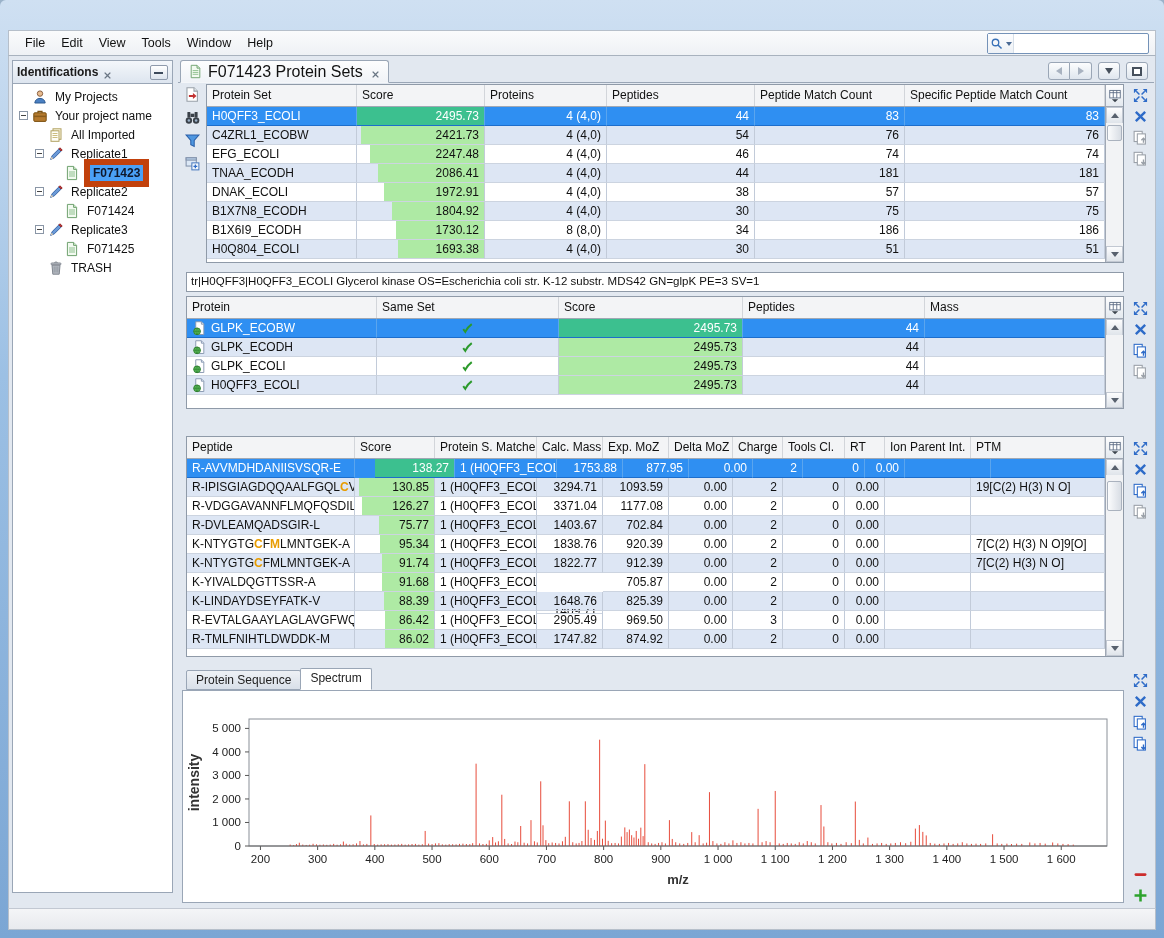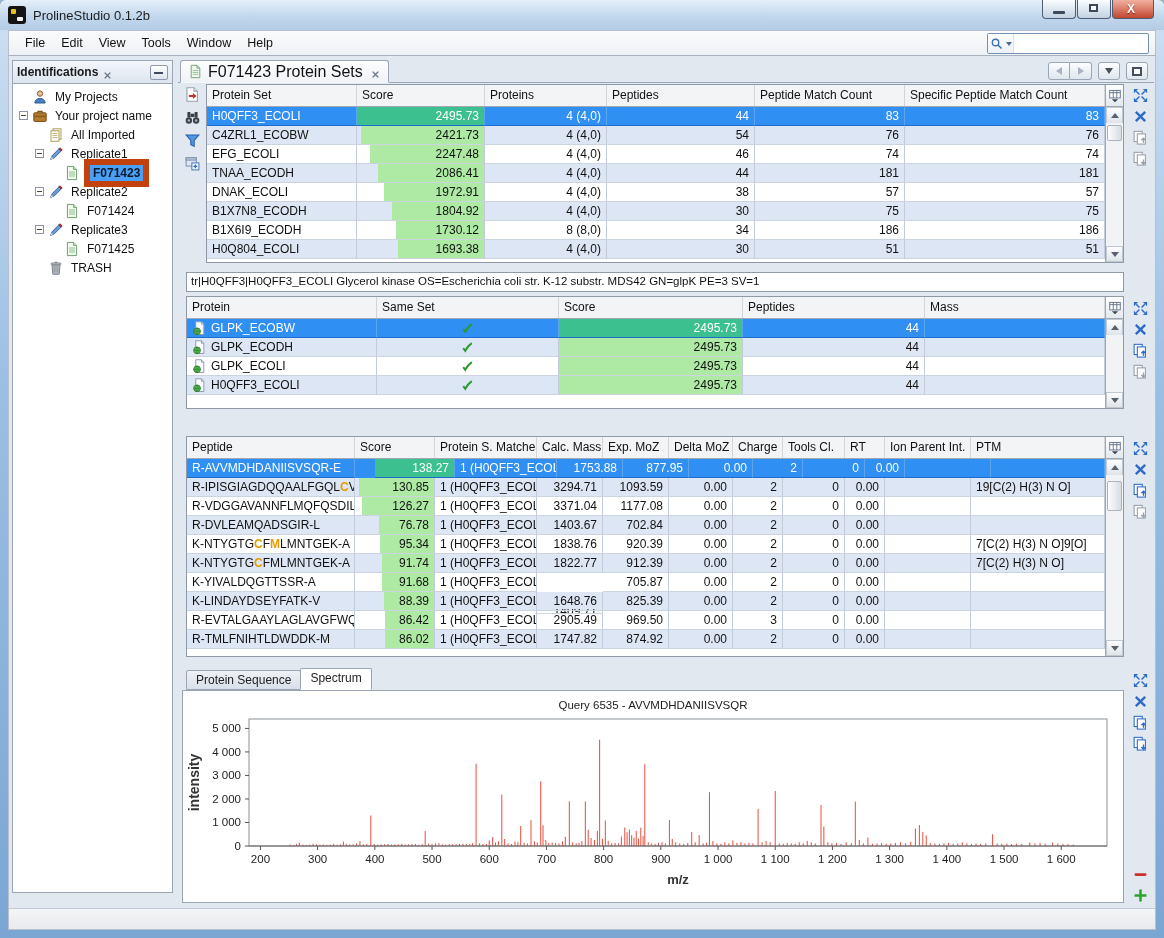--- a/index.html
+++ b/index.html
@@ -110,35 +110,20 @@
   
   .toolcol{position:absolute;left:182px;top:86px;width:22px;display:flex;flex-direction:column;align-items:center;}
   .toolbtn{width:18px;height:18px;margin-bottom:5px;}
   .toolbtn svg{width:17px;height:17px;display:block;}
 </style>
 </head>
 <body>
 
 <div class="frame">
 
-  <div class="titlebar">
-    <div class="app-icon"></div>
-    <div class="title-text">ProlineStudio 0.1.2b</div>
-    <div class="winbtns">
-      <div class="winbtn">
-          <div class="glyph-min"></div>
-        </div>
-      <div class="winbtn">
-          <div class="glyph-rest"></div>
-        </div>
-      <div class="winbtn close">
-          <div class="glyph-x">X</div>
-        </div>
-    </div>
-  </div>
 
   <div class="menubar">
     <div id="menu-items" style="display:flex;">
         <span class="menu-item">File</span>
         <span class="menu-item">Edit</span>
         <span class="menu-item">View</span>
         <span class="menu-item">Tools</span>
         <span class="menu-item">Window</span>
         <span class="menu-item">Help</span>
       </div>
@@ -663,21 +648,21 @@
             <div class="td num" style="width: 40px;">0.00</div>
             <div class="td num" style="width: 86px;"></div>
             <div class="td" style="width: 130px; flex: 1 1 0%;"></div>
           </div>
           <div class="tr alt">
             <div class="td" style="width: 168px;">
               <span>R-DVLEAMQADSGIR-L</span>
             </div>
             <div class="td num" style="width: 80px;">
               <div class="barfill" style="width: 69.2%;"></div>
-              <span class="barnum">76.78</span>
+              <span class="barnum">75.77</span>
             </div>
             <div class="td" style="width: 102px;">1 (H0QFF3_ECOLI)</div>
             <div class="td num" style="width: 66px;">1403.67</div>
             <div class="td num" style="width: 66px;">702.84</div>
             <div class="td num" style="width: 64px;">0.00</div>
             <div class="td num" style="width: 50px;">2</div>
             <div class="td num" style="width: 62px;">0</div>
             <div class="td num" style="width: 40px;">0.00</div>
             <div class="td num" style="width: 86px;"></div>
             <div class="td" style="width: 130px; flex: 1 1 0%;"></div>
@@ -816,21 +801,20 @@
           </div>
         </div>
       </div>
     </div>
 
   <div class="sub-tabs">
     <div class="sub-tab">Protein Sequence</div>
     <div class="sub-tab active">Spectrum</div>
   </div>
   <div class="chartbox">
-    <div class="chart-title">Query 6535 - AVVMDHDANIISVSQR</div>
     <svg id="spectrum-svg" width="940" height="211" style="position:absolute;left:0;top:0;">
         <rect x="66" y="28" width="858" height="127" fill="#fff" stroke="#8a9098" stroke-width="1"></rect>
         <line x1="62" y1="155" x2="66" y2="155" stroke="#555" stroke-width="1"></line>
         <text x="58" y="159" text-anchor="end" font-size="11.5" fill="#222" font-family="&quot;Liberation Sans&quot;,sans-serif">0</text>
         <line x1="62" y1="131.4814814814815" x2="66" y2="131.4814814814815" stroke="#555" stroke-width="1"></line>
         <text x="58" y="135.4814814814815" text-anchor="end" font-size="11.5" fill="#222" font-family="&quot;Liberation Sans&quot;,sans-serif">1 000</text>
         <line x1="62" y1="107.96296296296296" x2="66" y2="107.96296296296296" stroke="#555" stroke-width="1"></line>
         <text x="58" y="111.96296296296296" text-anchor="end" font-size="11.5" fill="#222" font-family="&quot;Liberation Sans&quot;,sans-serif">2 000</text>
         <line x1="62" y1="84.44444444444444" x2="66" y2="84.44444444444444" stroke="#555" stroke-width="1"></line>
         <text x="58" y="88.44444444444444" text-anchor="end" font-size="11.5" fill="#222" font-family="&quot;Liberation Sans&quot;,sans-serif">3 000</text>

